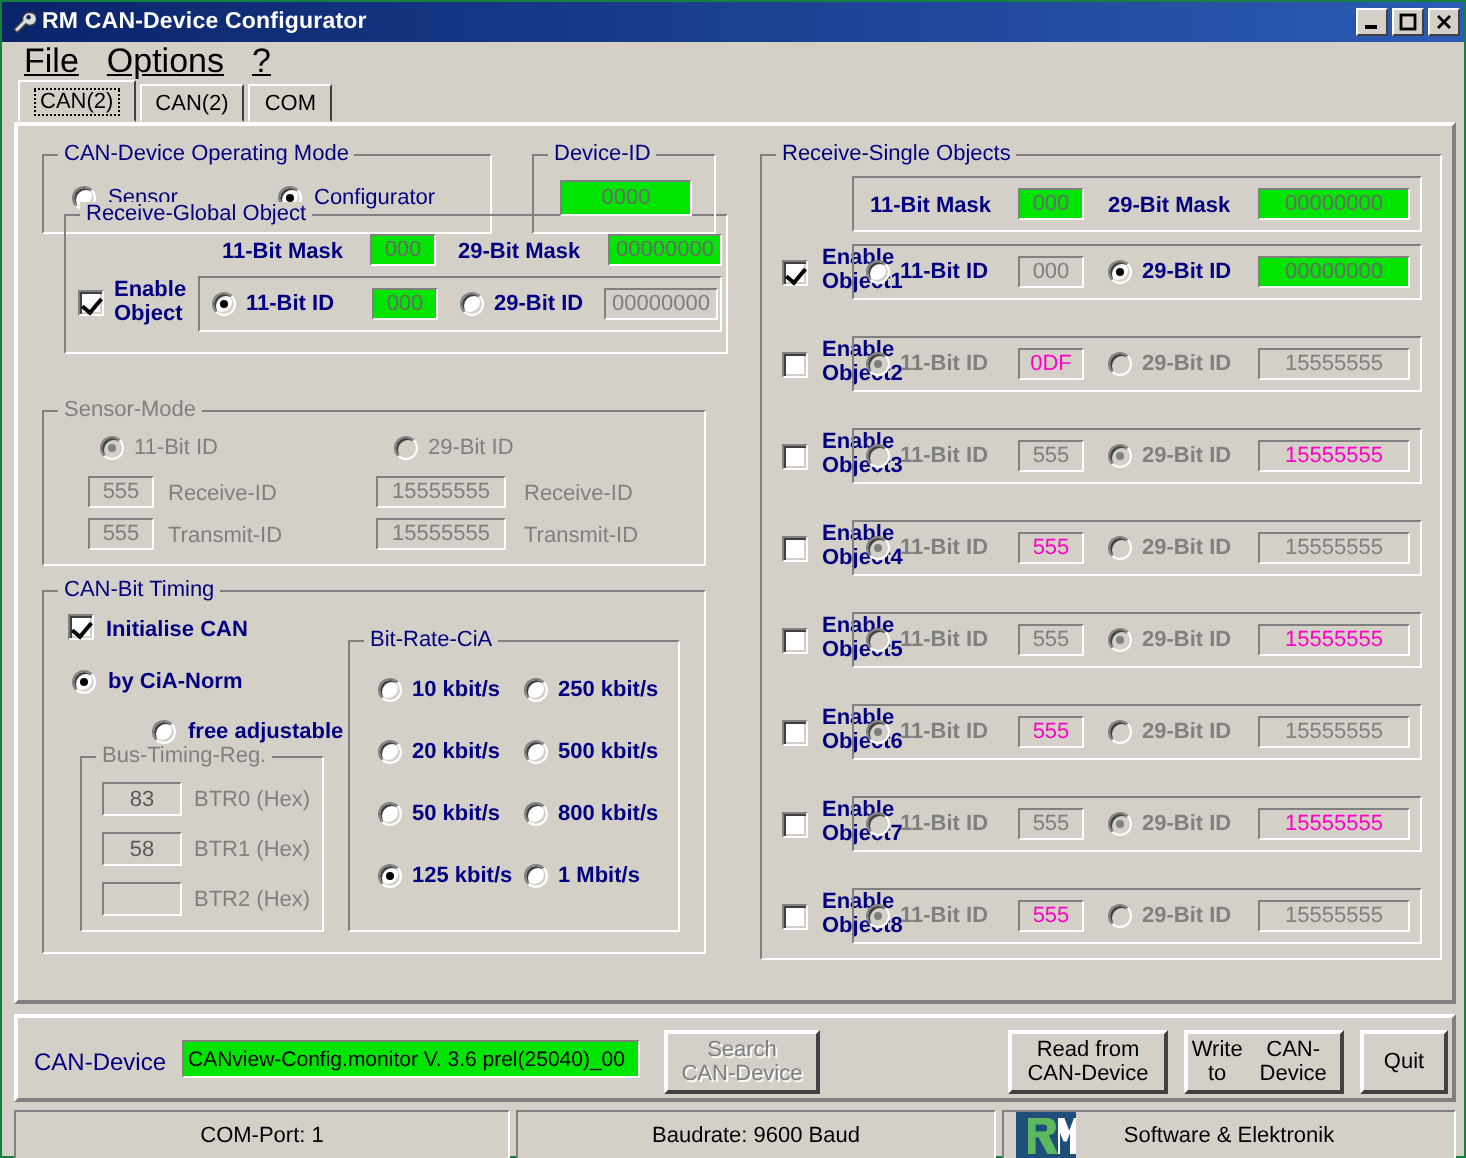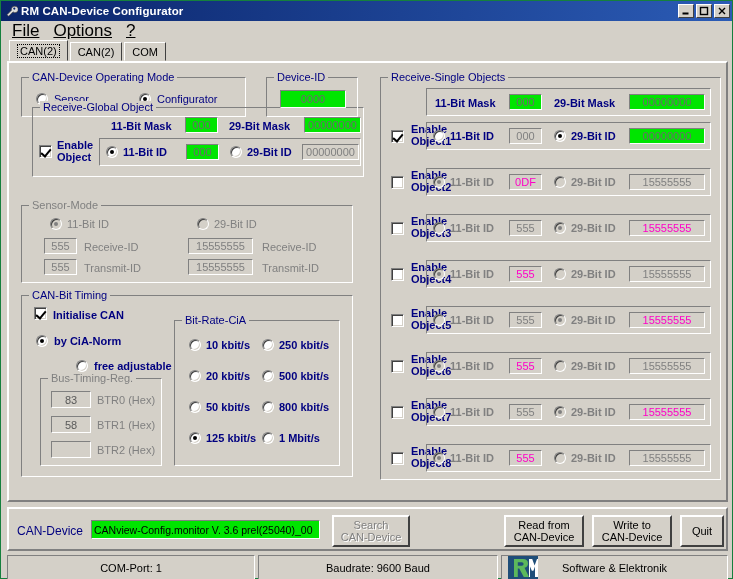--- a/index.html
+++ b/index.html
@@ -484,21 +484,21 @@
       <span class="fld green" style="position:absolute;left:82px;top:11px;width:229px;height:19px;color:#000;font-size:10.5px;justify-content:flex-start;padding-left:2px;">CANview-Config.monitor V. 3.6 prel(25040)_00</span>
 
       <span class="btn dis" style="left:323px;top:6px;width:78px;height:32px;flex-direction:column;">
         <span>Search</span>
         <span>CAN-Device</span>
       </span>
       <span class="btn" style="left:495px;top:6px;width:80px;height:32px;flex-direction:column;">
         <span>Read from</span>
         <span>CAN-Device</span>
       </span>
-      <span class="btn" style="left:583px;top:6px;width:80px;height:32px;flex-direction:column;">
+      <span class="btn" style="left:583px;top:6px;width:80px;height:32px;flex-direction:row;">
         <span>Write to</span>
         <span>CAN-Device</span>
       </span>
       <span class="btn" style="left:671px;top:6px;width:44px;height:32px;">
         <span>Quit</span>
       </span>
     </div>
 
     <div class="statusbar">
       <span class="spanel" style="width:248px;">COM-Port: 1</span>

